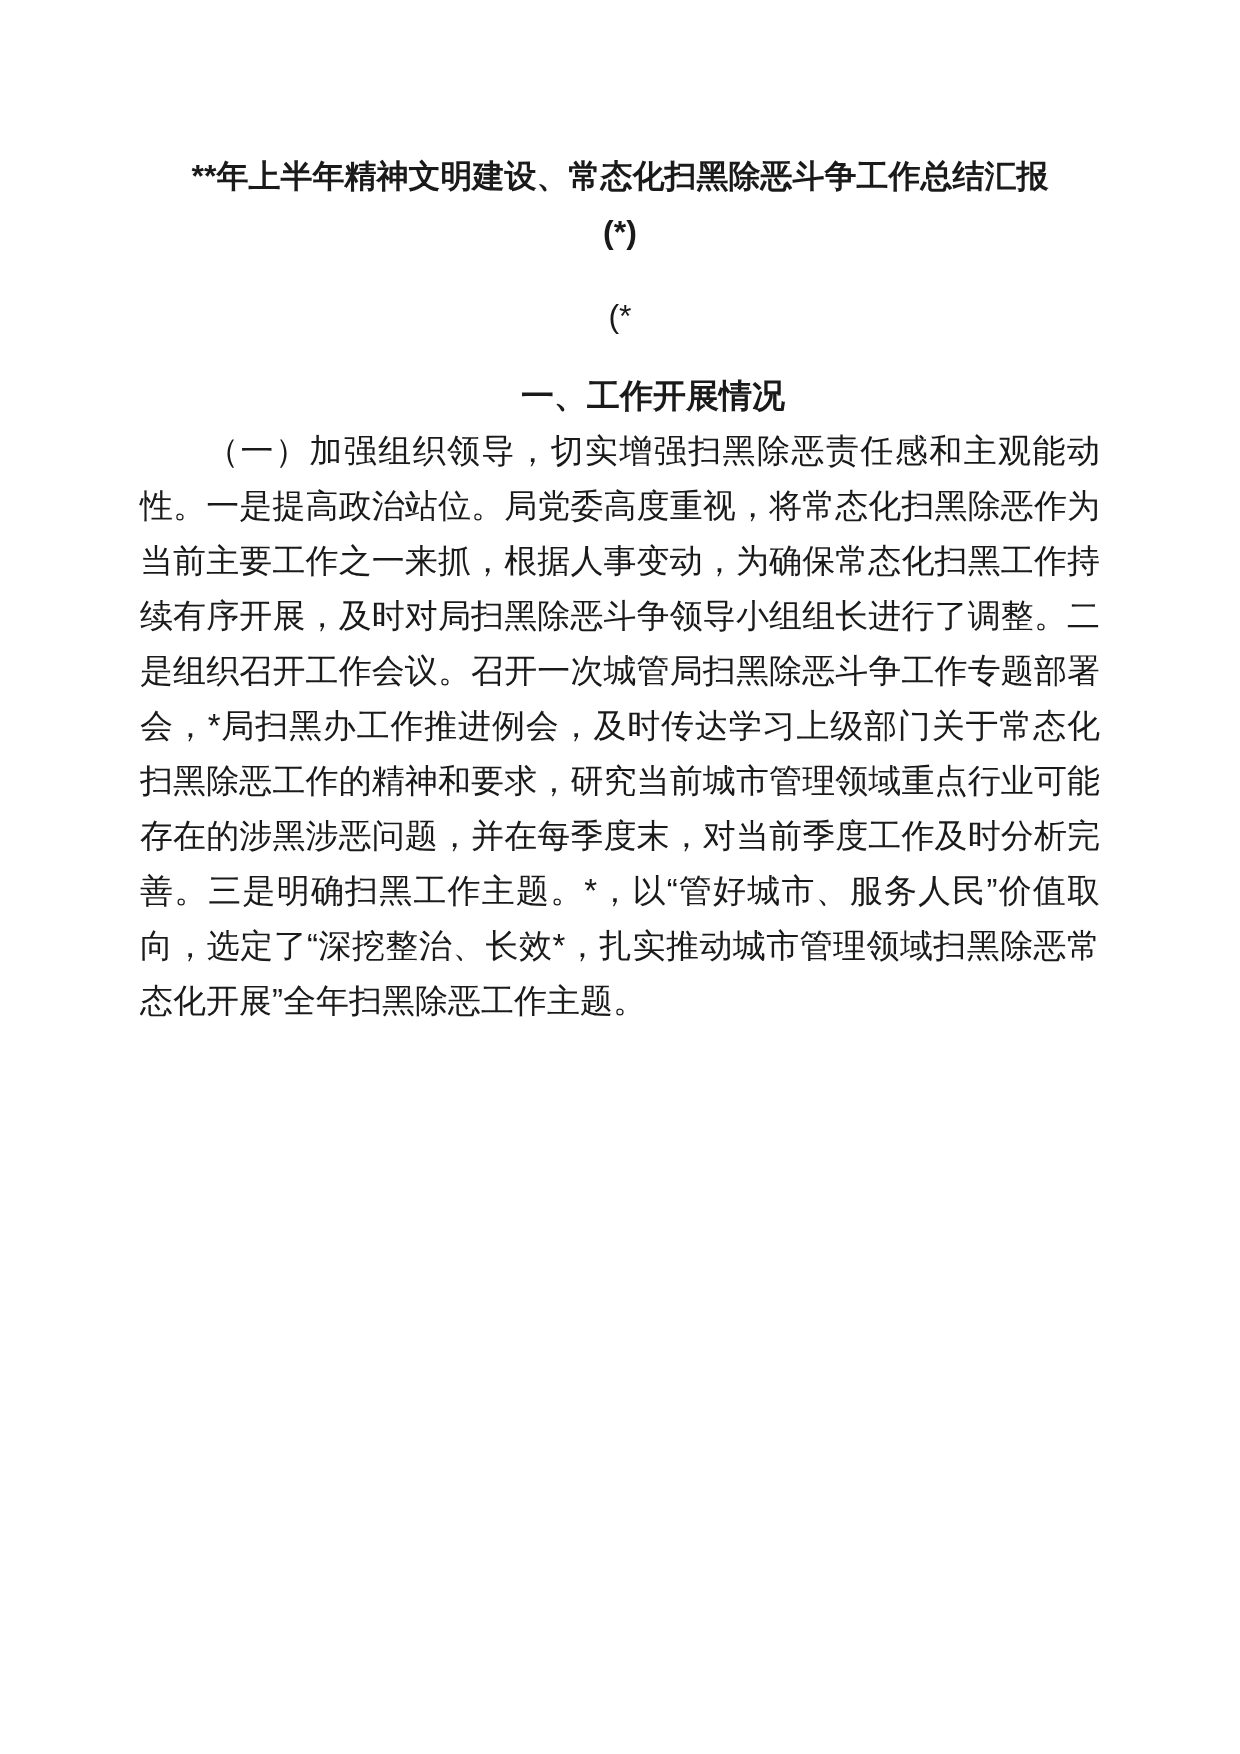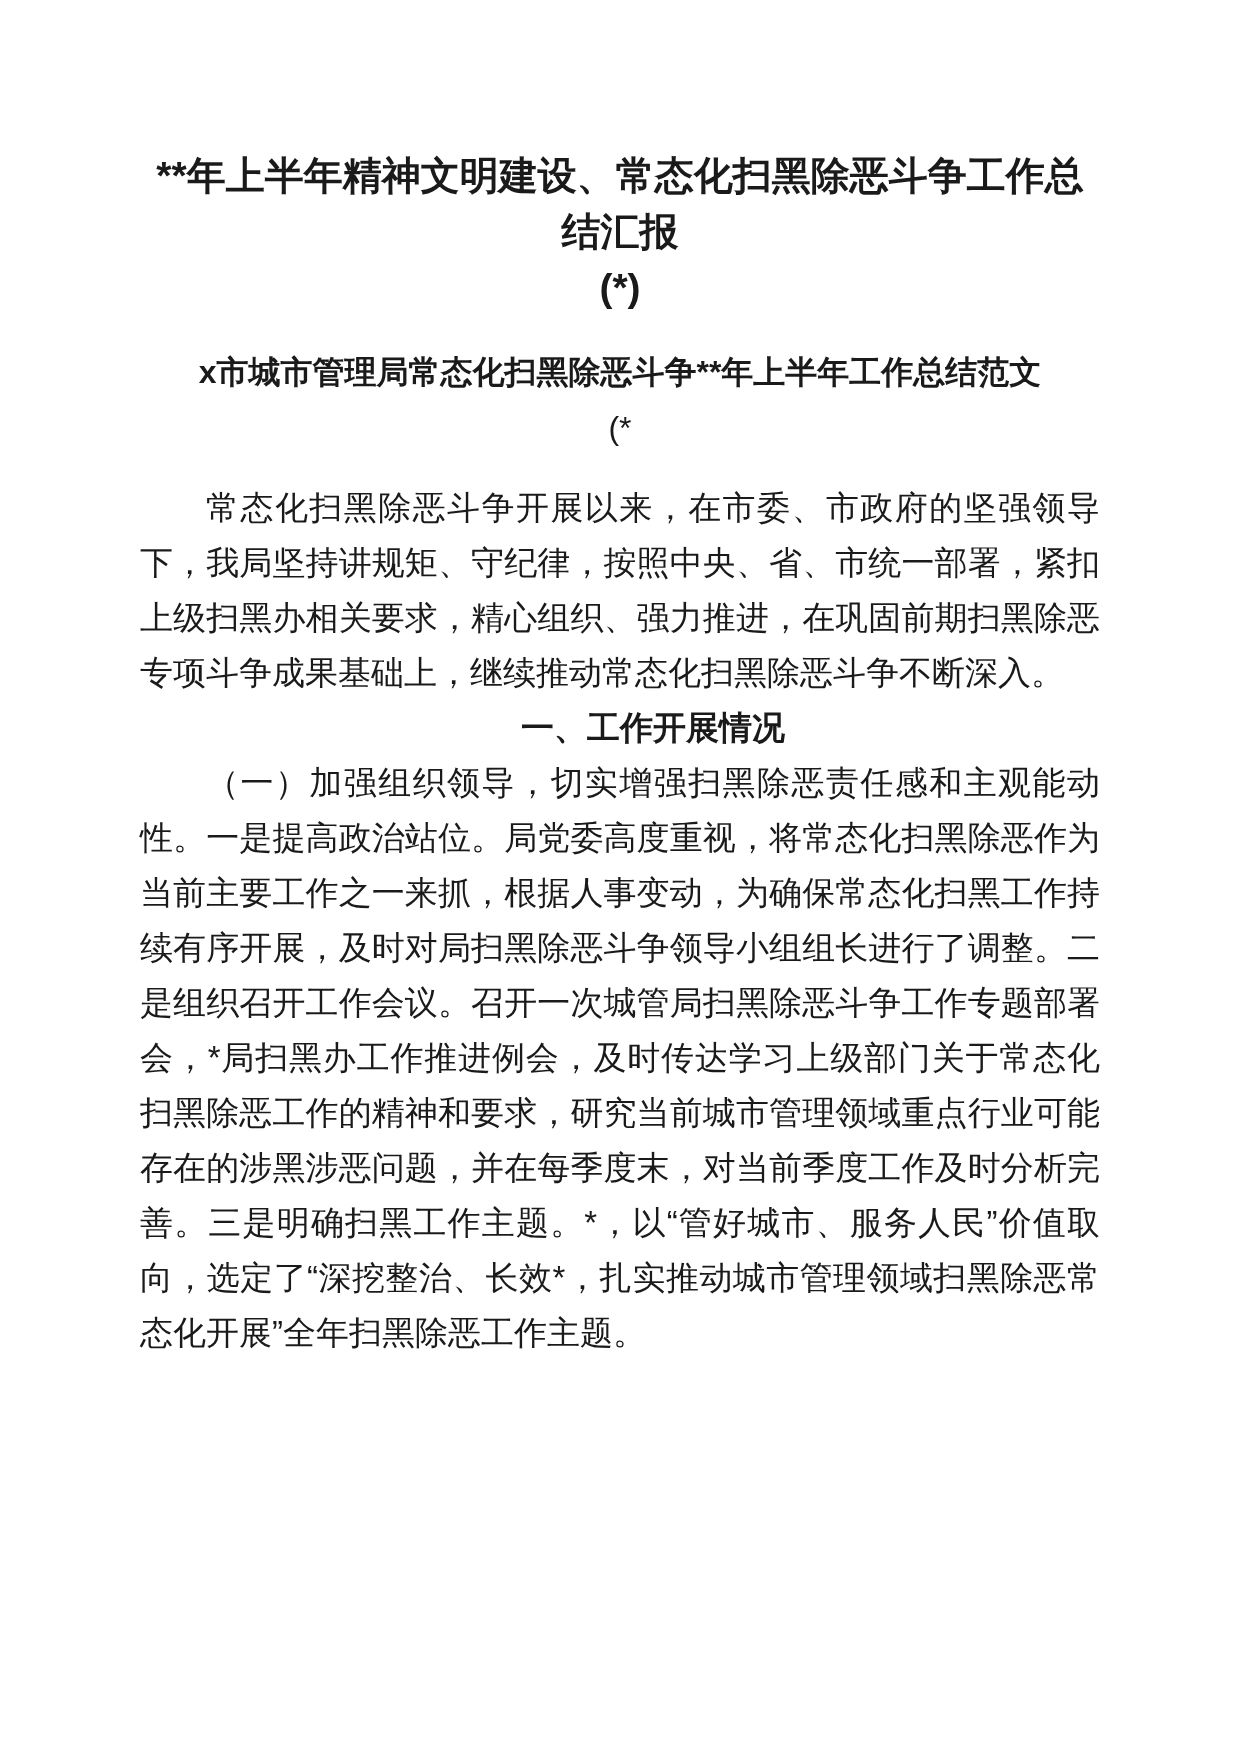--- a/index.html
+++ b/index.html
@@ -15,21 +15,21 @@
   }
   .page {
     width: 1240px;
     height: 1754px;
     background: #ffffff;
     padding: 148px 140px 60px 140px;
     box-sizing: border-box;
     overflow: hidden;
   }
   .doc-title {
-    font-size: 39px;
+    font-size: 32px;
     font-weight: bold;
     text-align: center;
     line-height: 56px;
     margin: 0;
   }
   .title-line {
     display: block;
   }
   .doc-subtitle {
     font-size: 32px;
@@ -68,27 +68,25 @@
 <body>
 
 <div class="page">
 
   <div class="doc-title">
     <span class="title-line">**年上半年精神文明建设、常态化扫黑除恶斗争工作总结汇报</span>
     <span class="title-line">(*)</span>
   </div>
 
   <div class="doc-subtitle">
-    <span class="title-line">x市城市管理局常态化扫黑除恶斗争**年上半年工作总结范文</span>
     <span class="title-line subtitle-note">(*</span>
   </div>
 
   <div class="doc-body">
 
-    <p class="body-para">常态化扫黑除恶斗争开展以来，在市委、市政府的坚强领导下，我局坚持讲规矩、守纪律，按照中央、省、市统一部署，紧扣上级扫黑办相关要求，精心组织、强力推进，在巩固前期扫黑除恶专项斗争成果基础上，继续推动常态化扫黑除恶斗争不断深入。</p>
 
     <p class="section-heading">一、工作开展情况</p>
 
     <p class="body-para"><span class="bold">（一）加强组织领导，切实增强扫黑除恶责任感和主观能动性。一是提高政治站位。</span><span>局党委高度重视，将常态化扫黑除恶作为当前主要工作之一来抓，根据人事变动，为确保常态化扫黑工作持续有序开展，及时对局扫黑除恶斗争领导小组组长进行了调整。</span><span class="bold">二是组织召开工作会议。</span><span>召开一次城管局扫黑除恶斗争工作专题部署会，*局扫黑办工作推进例会，及时传达学习上级部门关于常态化扫黑除恶工作的精神和要求，研究当前城市管理领域重点行业可能存在的涉黑涉恶问题，并在每季度末，对当前季度工作及时分析完善。</span><span class="bold">三是明确扫黑工作主题。</span><span>*，以“管好城市、服务人民”价值取向，选定了“深挖整治、长效*，扎实推动城市管理领域扫黑除恶常态化开展”全年扫黑除恶工作主题。</span></p>
 
   </div>
 
 </div>
 
 </body></html>

